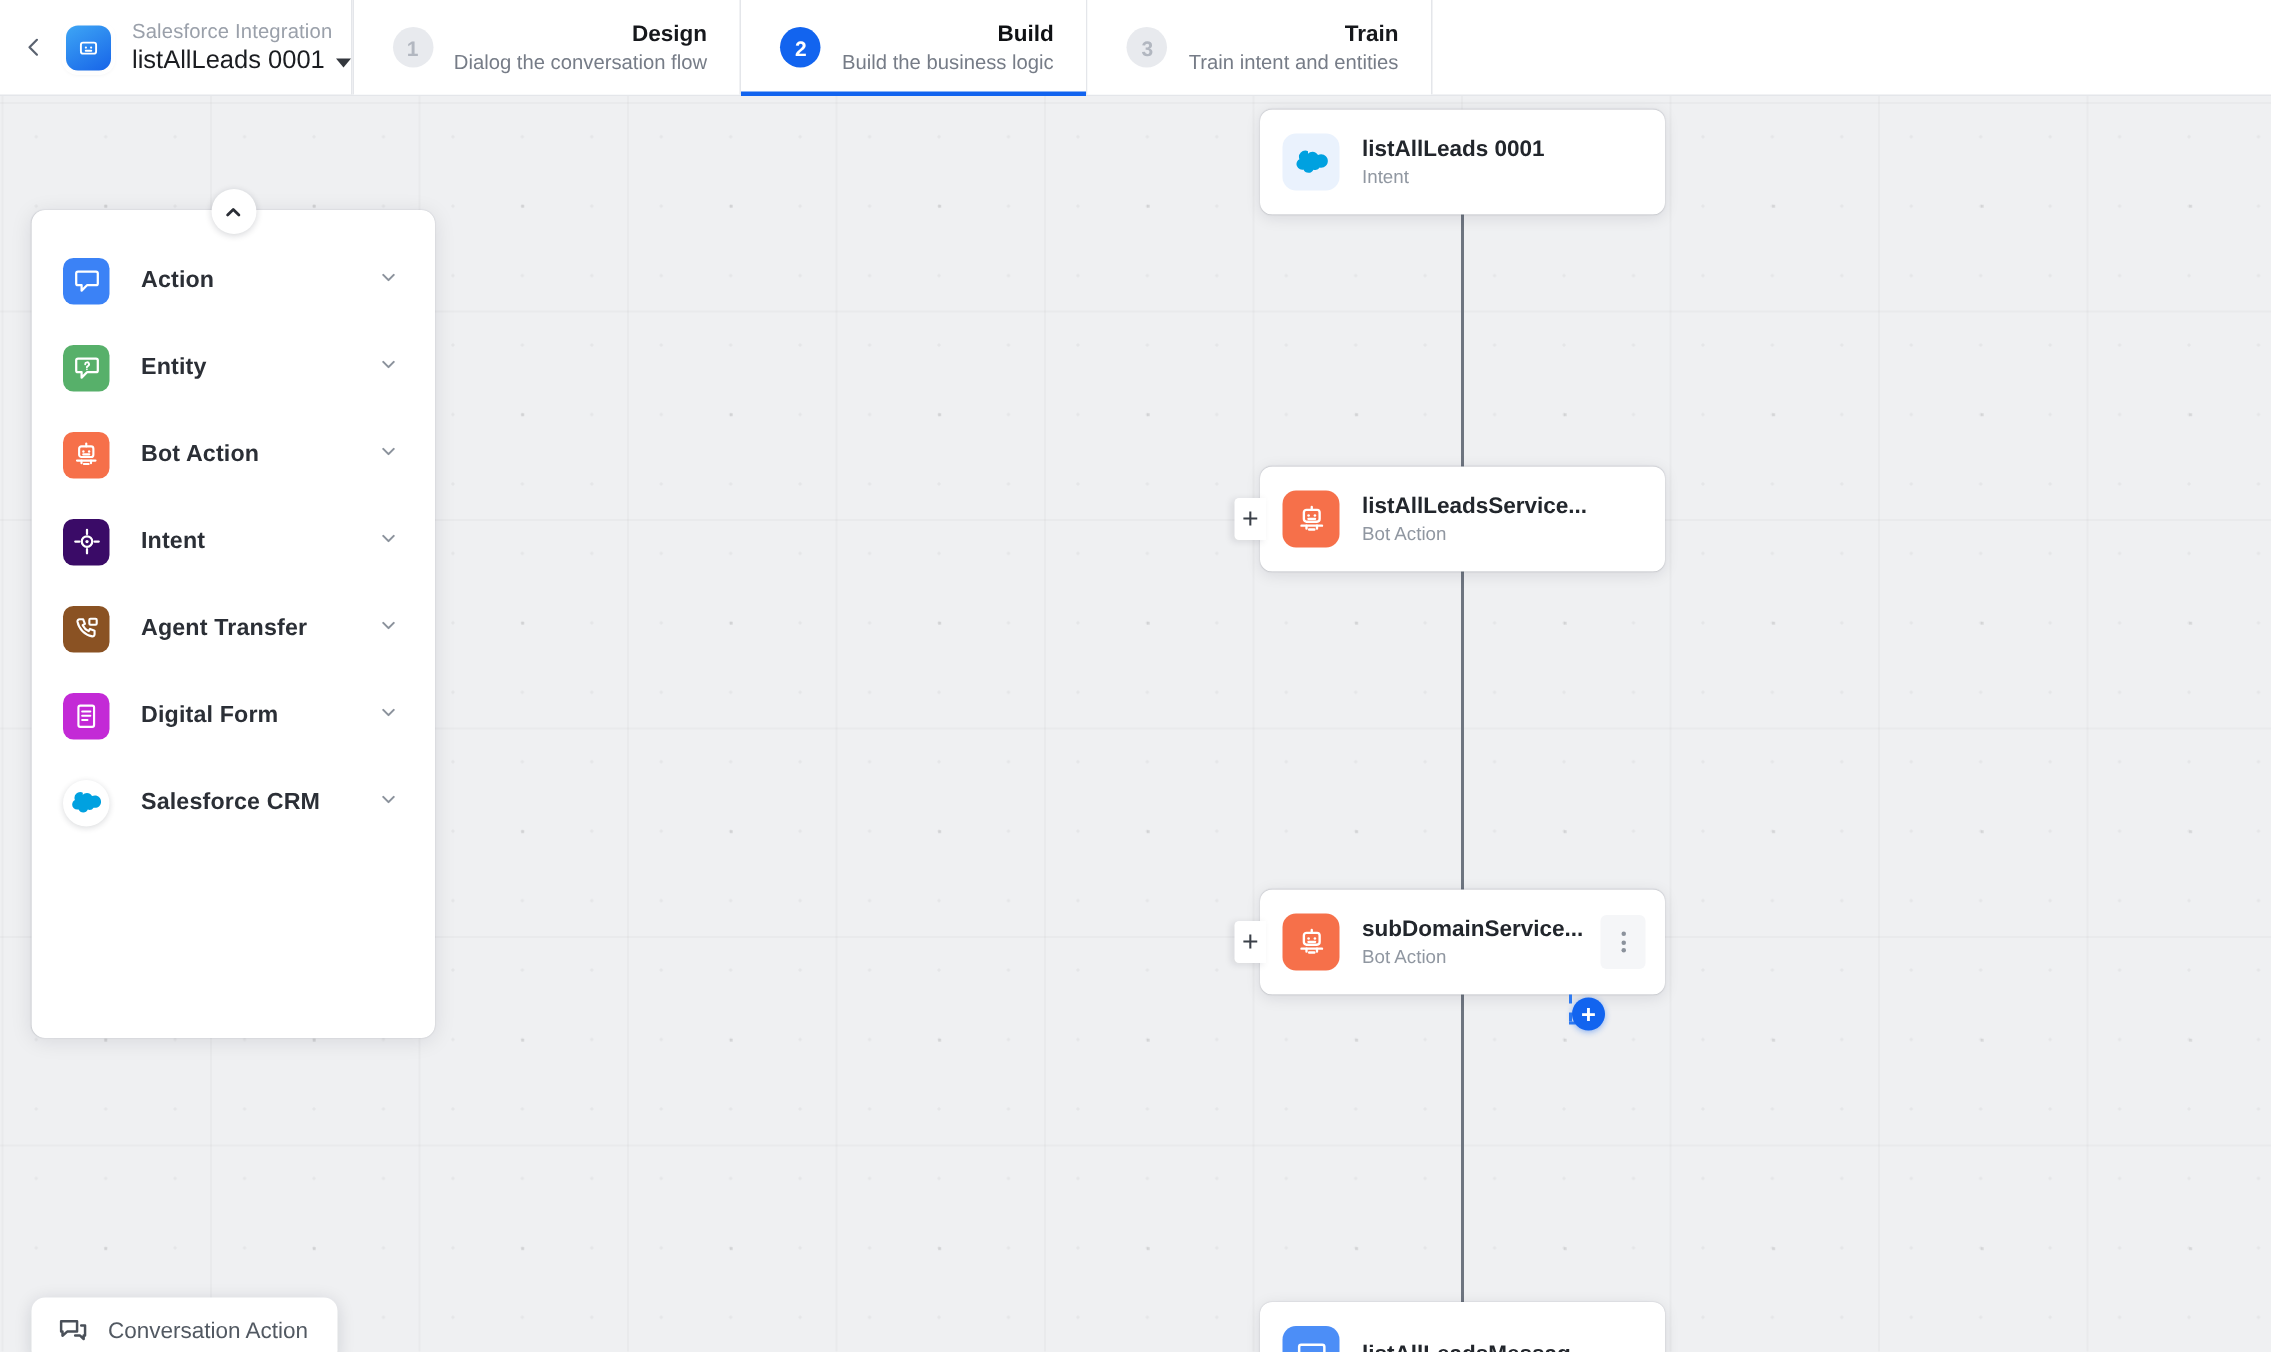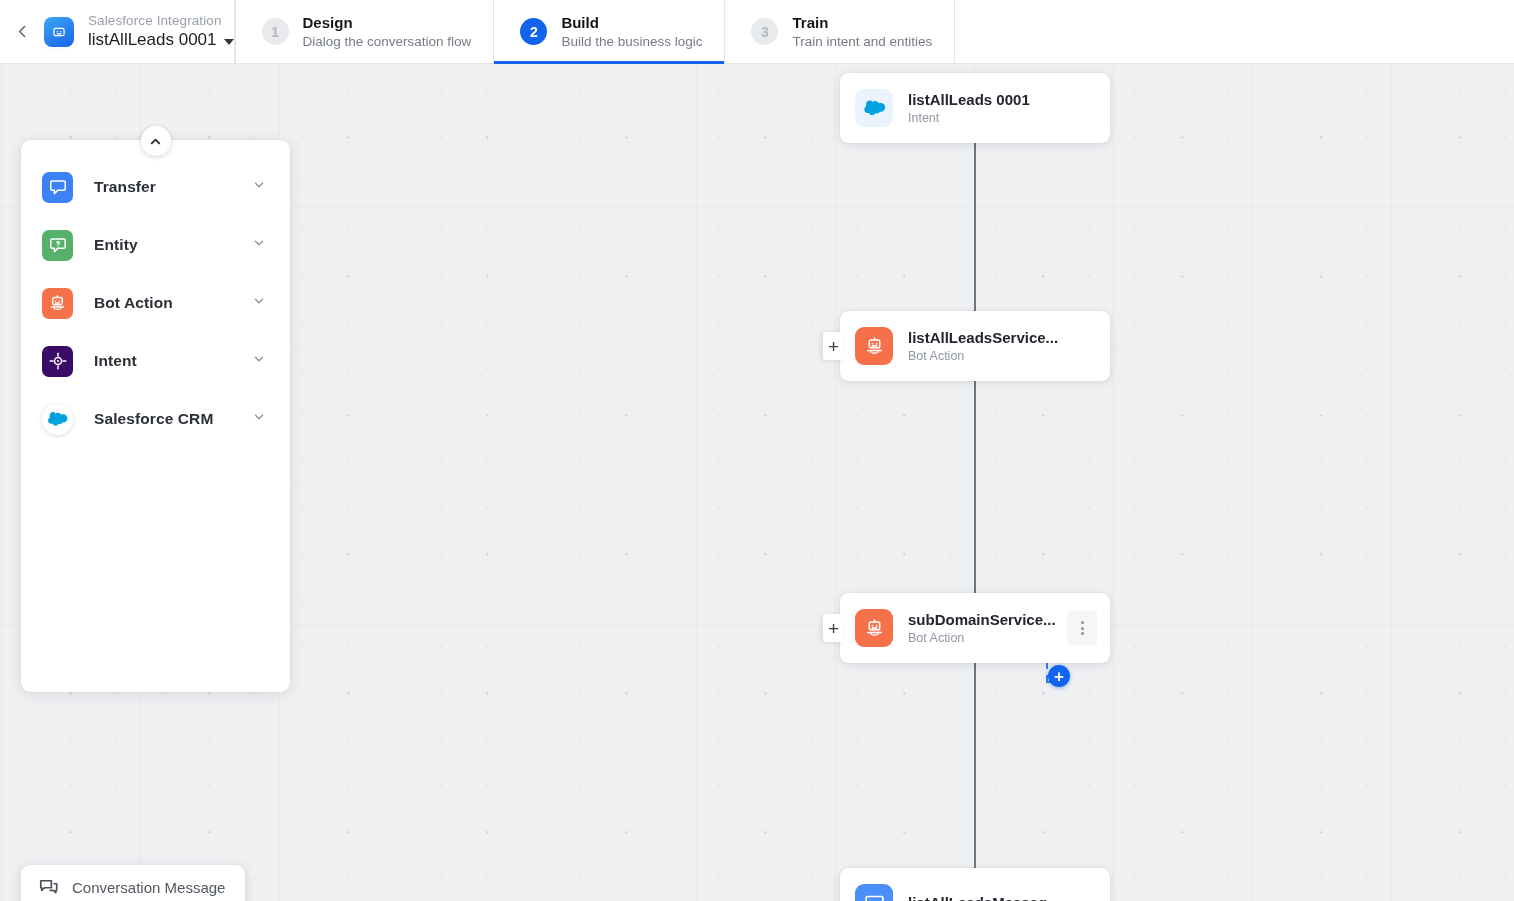--- a/index.html
+++ b/index.html
@@ -72,21 +72,21 @@
     position: relative; cursor: pointer; background: #fff;
   }
   .step:first-child { border-left: 1px solid #e4e6ea; }
   .step-num {
     width: 27px; height: 27px; border-radius: 50%;
     background: #e8eaee; color: #b2b7c0;
     font-size: 14px; font-weight: bold;
     display: flex; align-items: center; justify-content: center; flex: none;
   }
   .step.active .step-num { background: #1264ef; color: #fff; }
-  .step-txt { display: flex; flex-direction: column; justify-content: center; }
+  .step-txt { display: flex; flex-direction: column; justify-content: center; align-items: flex-end; }
   .step-title { font-size: 15px; font-weight: bold; color: #16181c; line-height: 20px; }
   .step.active .step-title { color: #0f1114; }
   .step-desc { font-size: 13.5px; color: #767c87; line-height: 18px; }
   .step.active::after {
     content: ""; position: absolute; left: 0; right: 0; bottom: -1px;
     height: 3px; background: #1264ef;
   }
 
   
   #palette {
@@ -296,21 +296,21 @@
         <polyline points="6 15 12 9 18 15"></polyline>
       </svg>
     </div>
 
     <div class="pal-item">
       <span class="pal-icon" style="background:#3b82f6;">
         <svg width="18" height="18" viewBox="0 0 24 24" fill="none" stroke="#fff" stroke-width="2" stroke-linecap="round" stroke-linejoin="round">
             <path d="M20 4H4a1.6 1.6 0 0 0-1.6 1.6v9A1.6 1.6 0 0 0 4 16.2h3.2V21l4.8-4.8H20a1.6 1.6 0 0 0 1.6-1.6v-9A1.6 1.6 0 0 0 20 4z"></path>
           </svg>
       </span>
-      <span class="pal-label">Transfer</span>
+      <span class="pal-label">Action</span>
       <span class="chev">
         <svg width="14" height="14" viewBox="0 0 24 24" fill="none" stroke="currentColor" stroke-width="2.4" stroke-linecap="round" stroke-linejoin="round">
             <polyline points="6 9 12 15 18 9"></polyline>
           </svg>
       </span>
     </div>
 
     <div class="pal-item">
       <span class="pal-icon" style="background:#57b06a;">
         <svg width="18" height="18" viewBox="0 0 24 24" fill="none" stroke="#fff" stroke-width="2" stroke-linecap="round" stroke-linejoin="round">
@@ -359,21 +359,49 @@
           </svg>
       </span>
       <span class="pal-label">Intent</span>
       <span class="chev">
         <svg width="14" height="14" viewBox="0 0 24 24" fill="none" stroke="currentColor" stroke-width="2.4" stroke-linecap="round" stroke-linejoin="round">
             <polyline points="6 9 12 15 18 9"></polyline>
           </svg>
       </span>
     </div>
 
-
+    <div class="pal-item">
+      <span class="pal-icon" style="background:#8a5223;">
+        <svg width="19" height="19" viewBox="0 0 24 24" fill="none" stroke="#fff" stroke-width="1.8" stroke-linecap="round" stroke-linejoin="round">
+            <path d="M6.4 3.6h3l1.5 3.8L9 8.6a11 11 0 0 0 5 5l1.2-1.9 3.8 1.5v3a1.8 1.8 0 0 1-2 1.8A15.6 15.6 0 0 1 4.6 5.6a1.8 1.8 0 0 1 1.8-2z"></path>
+            <rect x="14.6" y="3.2" width="6.2" height="5" rx="1"></rect>
+          </svg>
+      </span>
+      <span class="pal-label">Agent Transfer</span>
+      <span class="chev">
+        <svg width="14" height="14" viewBox="0 0 24 24" fill="none" stroke="currentColor" stroke-width="2.4" stroke-linecap="round" stroke-linejoin="round">
+            <polyline points="6 9 12 15 18 9"></polyline>
+          </svg>
+      </span>
+    </div>
+
+    <div class="pal-item">
+      <span class="pal-icon" style="background:#c32ad6;">
+        <svg width="19" height="19" viewBox="0 0 24 24" fill="none" stroke="#fff" stroke-width="1.8" stroke-linecap="round" stroke-linejoin="round">
+            <rect x="5.4" y="3" width="13.2" height="18" rx="1.6"></rect>
+            <path d="M8.6 8h6.8M8.6 11.6h6.8M8.6 15.2h4.4"></path>
+          </svg>
+      </span>
+      <span class="pal-label">Digital Form</span>
+      <span class="chev">
+        <svg width="14" height="14" viewBox="0 0 24 24" fill="none" stroke="currentColor" stroke-width="2.4" stroke-linecap="round" stroke-linejoin="round">
+            <polyline points="6 9 12 15 18 9"></polyline>
+          </svg>
+      </span>
+    </div>
 
     <div class="pal-item">
       <span class="pal-icon round">
         <svg width="23" height="23" viewBox="0 0 24 24" aria-hidden="true">
             <path fill="#00a1e0" d="M9.6 6.2c.7-.8 1.7-1.3 2.9-1.3 1.5 0 2.8.8 3.5 2.1.6-.3 1.3-.4 2-.4 2.4 0 4.3 1.9 4.3 4.3s-1.9 4.3-4.3 4.3c-.3 0-.6 0-.9-.1a3.1 3.1 0 0 1-2.7 1.6c-.5 0-.9-.1-1.3-.3a3.5 3.5 0 0 1-3.2 2 3.5 3.5 0 0 1-3.2-2.1c-.3.1-.6.1-.9.1A3.6 3.6 0 0 1 2.2 13c0-1.4.8-2.6 1.9-3.2a4 4 0 0 1-.3-1.6 4 4 0 0 1 4-4c.8 0 1.4.2 1.8.5z"></path>
           </svg>
       </span>
       <span class="pal-label">Salesforce CRM</span>
       <span class="chev">
         <svg width="14" height="14" viewBox="0 0 24 24" fill="none" stroke="currentColor" stroke-width="2.4" stroke-linecap="round" stroke-linejoin="round">
@@ -383,21 +411,21 @@
     </div>
   </div>
 
   <div id="conv-builder">
     <span style="display:flex;">
       <svg width="22" height="22" viewBox="0 0 24 24" fill="none" stroke="#4a5059" stroke-width="1.8" stroke-linecap="round" stroke-linejoin="round">
         <path d="M3 5.2h11.6v7.6H7.4L4 15.8v-3H3z"></path>
         <path d="M17.6 8.4h2.8v7.2h-1v2.6l-2.8-2.6h-3.4"></path>
       </svg>
     </span>
-    <span class="cb-label">Conversation Message</span>
+    <span class="cb-label">Conversation Action</span>
   </div>
 
 </div>
 
 <div id="topbar">
   <div class="back-btn">
     <svg width="17" height="17" viewBox="0 0 24 24" fill="none" stroke="currentColor" stroke-width="2.1" stroke-linecap="round" stroke-linejoin="round">
       <polyline points="15 5 8 12 15 19"></polyline>
     </svg>
   </div>

